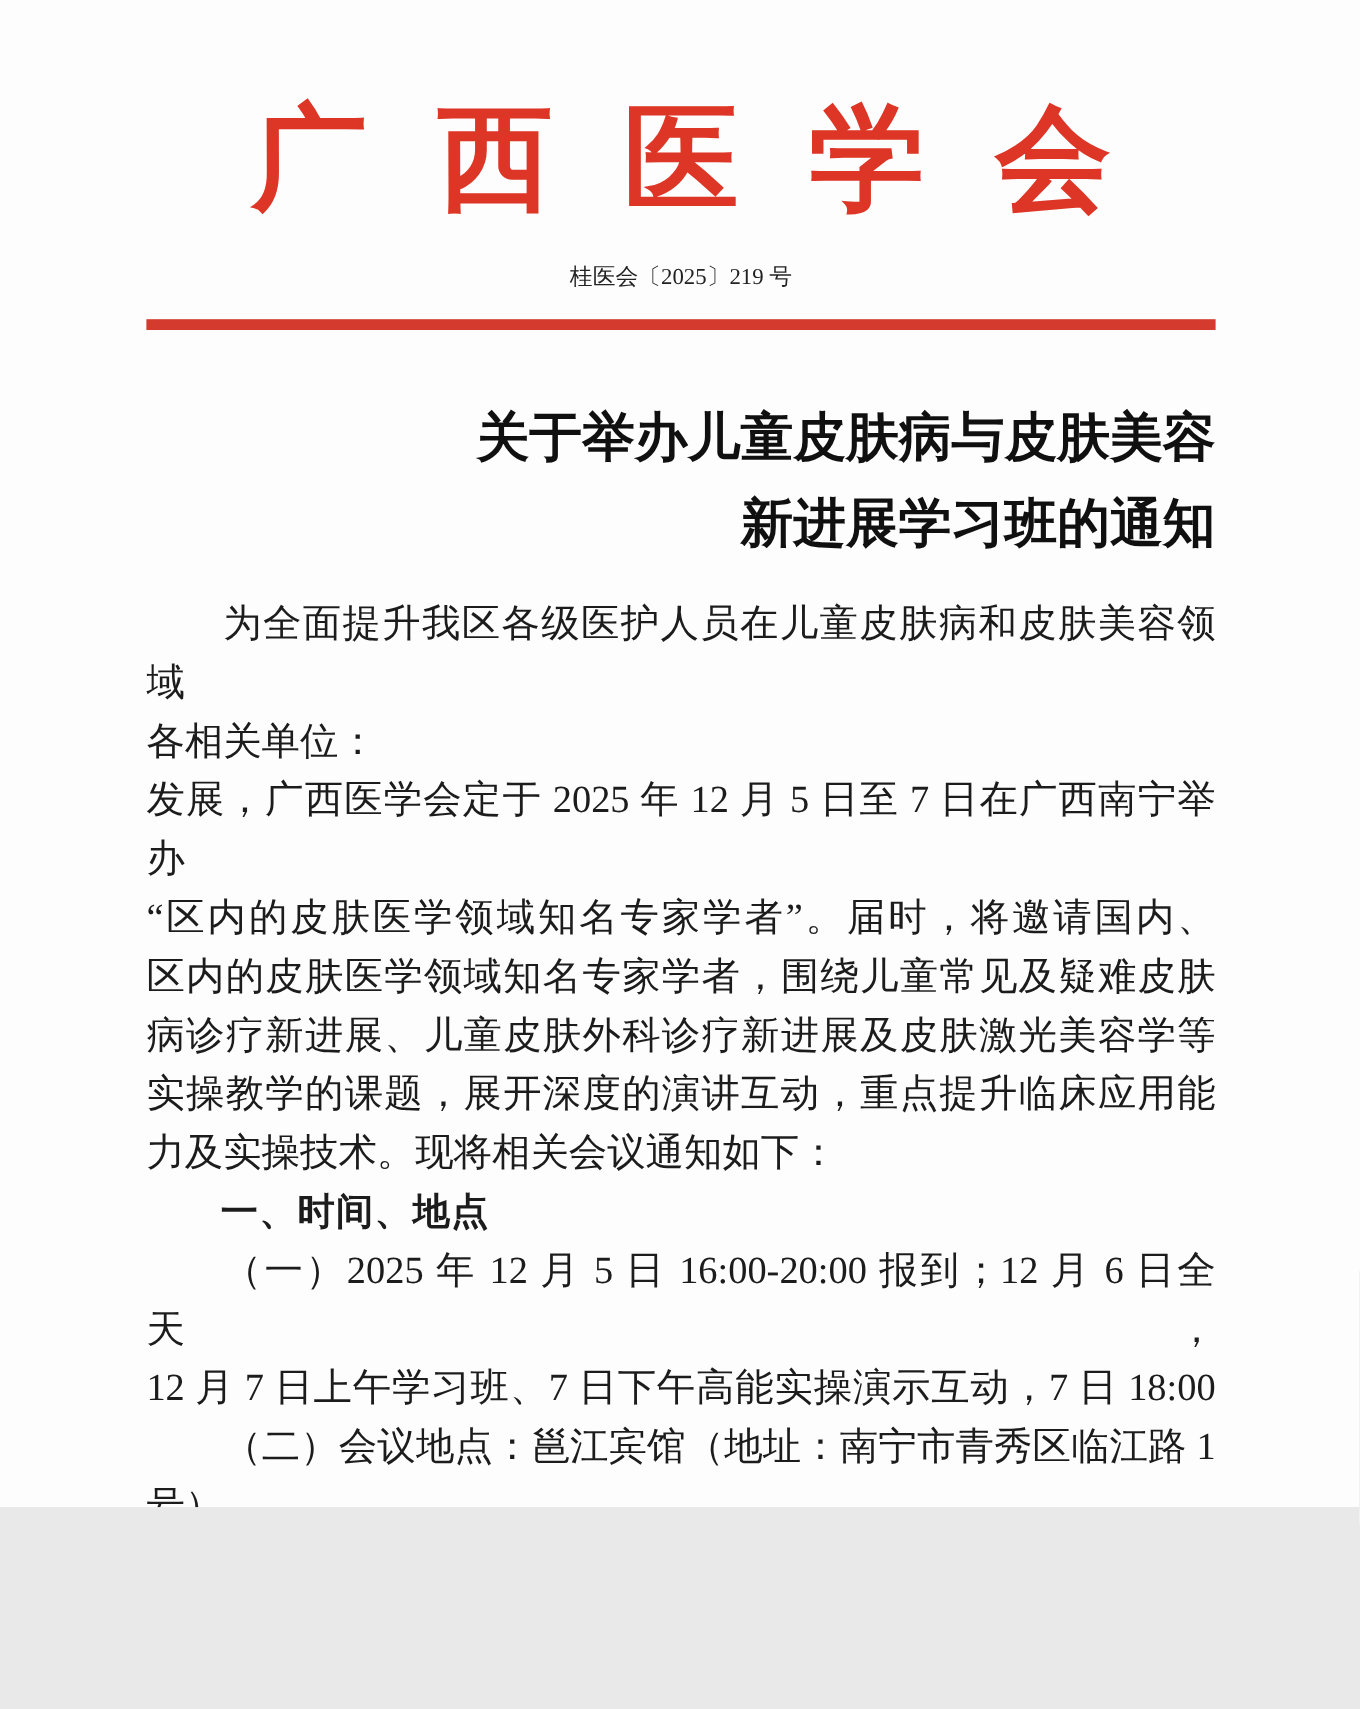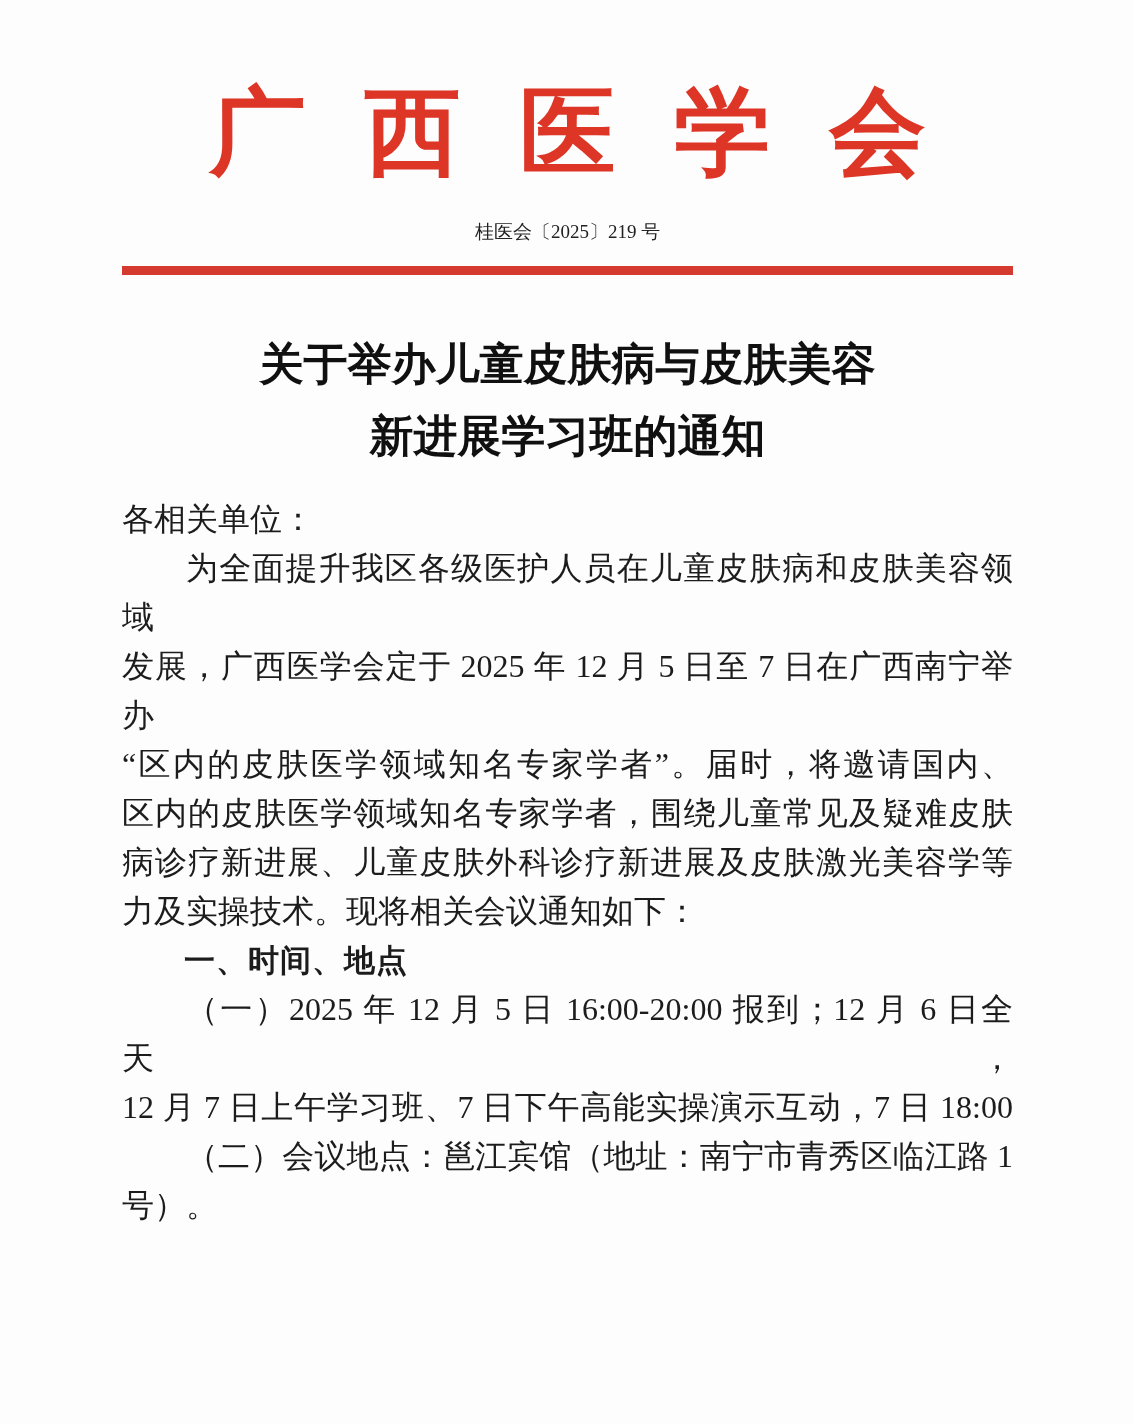--- a/index.html
+++ b/index.html
@@ -3,21 +3,21 @@
 <meta charset="utf-8">
 <style>
   :root{
     --red: #dd3526;
     --divider: #d43a2e;
     --ink: #1c1c1c;
   }
   html,body{margin:0;padding:0;background:#e9e9e9;}
   .page{
     position:relative;
-    width:1133px;height:1424px;
+    width:1133px;height:1256px;
     margin:0 auto;
     background:#fdfdfd;
     overflow:hidden;
     box-sizing:border-box;
     padding:78px 120px 0 122px;
     font-family:"Liberation Serif","DejaVu Serif",serif;
     color:var(--ink);
   }
   .org-name{
     font-size:96px;
@@ -36,21 +36,21 @@
     text-align:center;
     color:#222;
   }
   .red-line{
     margin-top:16px;
     height:9px;
     background:var(--divider);
   }
   .doc-title{
     margin-top:54px;
-    text-align:center;
+    text-align:right;
     font-weight:bold;
     font-size:44px;
     line-height:72px;
     color:#101010;
   }
   .body-text{
     margin-top:22px;
   }
   .ln{
     font-size:32px;
@@ -82,26 +82,27 @@
   <div class="doc-number">桂医会〔2025〕219 号</div>
 
   <div class="red-line"></div>
 
   <div class="doc-title">
     <div>关于举办儿童皮肤病与皮肤美容</div>
     <div>新进展学习班的通知</div>
   </div>
 
   <div class="body-text">
+    <div class="ln indent just">为全面提升我区各级医护人员在儿童皮肤病和皮肤美容领域</div>
     <div class="ln">各相关单位：</div>
-    <div class="ln indent just">为全面提升我区各级医护人员在儿童皮肤病和皮肤美容领域</div>
     <div class="ln just">发展，广西医学会定于 2025 年 12 月 5 日至 7 日在广西南宁举办</div>
     <div class="ln just">“区内的皮肤医学领域知名专家学者”。届时，将邀请国内、</div>
     <div class="ln just">区内的皮肤医学领域知名专家学者，围绕儿童常见及疑难皮肤</div>
     <div class="ln just">病诊疗新进展、儿童皮肤外科诊疗新进展及皮肤激光美容学等</div>
+    <div class="ln just">实操教学的课题，展开深度的演讲互动，重点提升临床应用能</div>
     <div class="ln">力及实操技术。现将相关会议通知如下：</div>
     <div class="ln head indent">一、时间、地点</div>
     <div class="ln indent just">（一）2025 年 12 月 5 日 16:00-20:00 报到；12 月 6 日全天，</div>
     <div class="ln just">12 月 7 日上午学习班、7 日下午高能实操演示互动，7 日 18:00</div>
     <div class="ln indent just">（二）会议地点：邕江宾馆（地址：南宁市青秀区临江路 1</div>
     <div class="ln">号）。</div>
 
   </div>
 
 </div>

